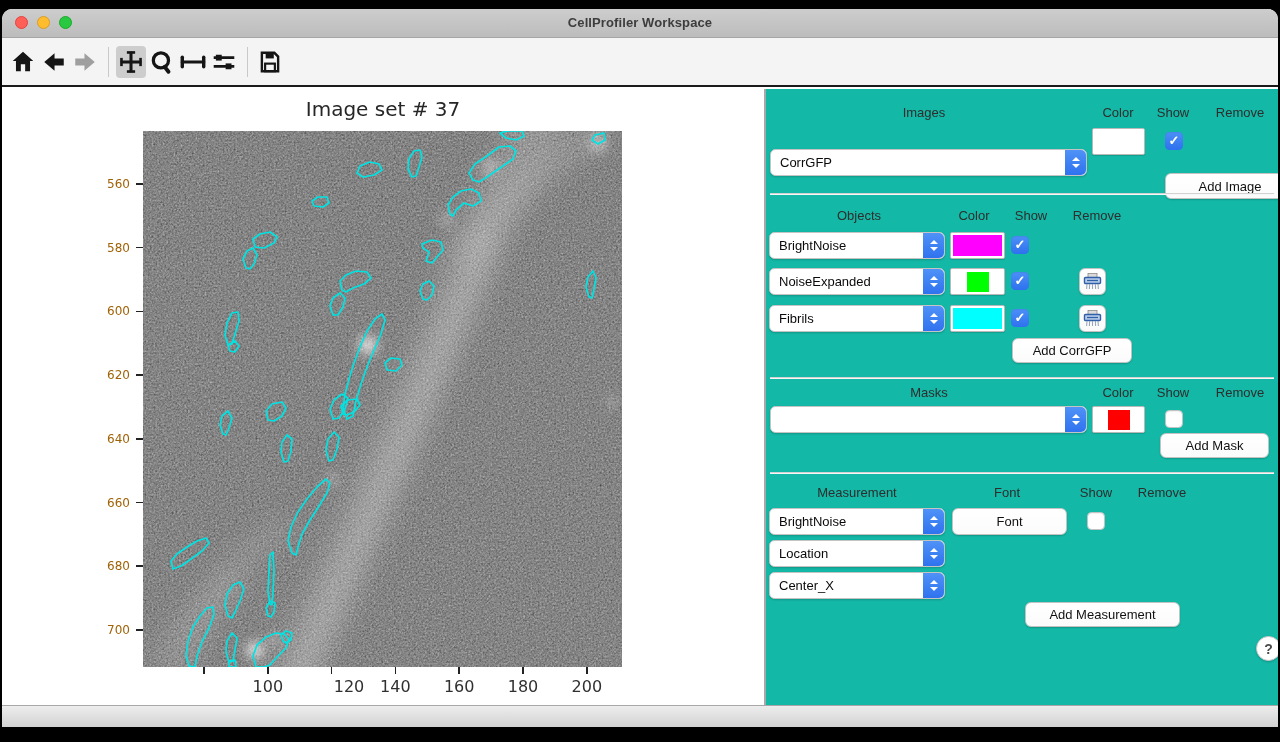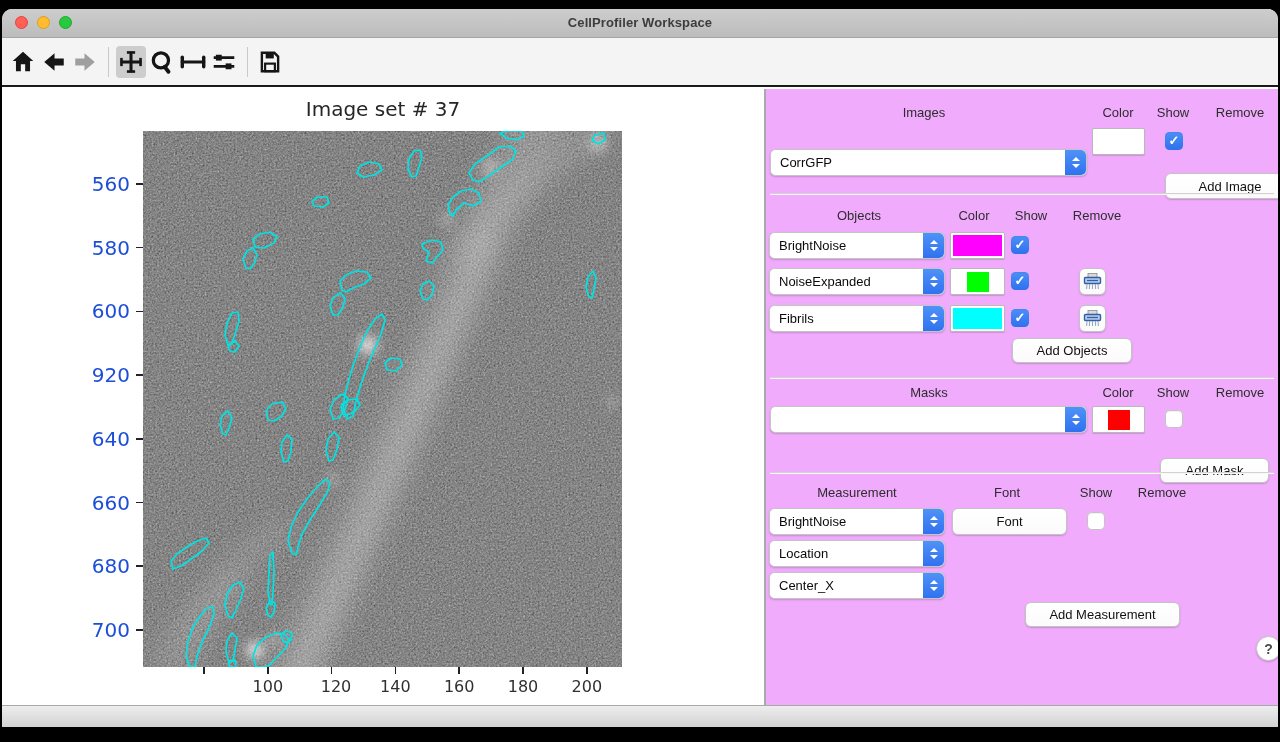--- a/index.html
+++ b/index.html
@@ -20,28 +20,28 @@
   
   .toolbar{position:absolute;left:0;top:29px;width:100%;height:49px;background:#f4f4f4;
            border-bottom:2px solid #1a1a1a;display:flex;align-items:center;padding-left:6px;box-sizing:border-box;}
   .tool{width:30px;height:32px;display:flex;align-items:center;justify-content:center;margin-right:1px;}
   .tool.active{background:#cdcdcd;border-radius:4px;}
   .tb-sep{width:1px;height:30px;background:#c9c9c9;margin:0 7px;}
   
   .content{position:absolute;left:0;top:80px;width:100%;height:616px;background:#fff;}
   .plot-panel{position:absolute;left:0;top:0;width:762px;height:616px;background:#ffffff;}
   .panel-divider{position:absolute;left:762px;top:0;width:2px;height:616px;background:#a9a9a9;}
-  .controls{position:absolute;left:764px;top:0;width:512px;height:616px;background:#f0abfc;}
+  .controls{position:absolute;left:764px;top:0;width:512px;height:616px;background:#14b8a6;}
   
   .plot-title{position:absolute;left:0;top:8px;width:762px;text-align:center;
               font-family:"DejaVu Sans",sans-serif;font-size:20px;color:#262626;}
   .plot-image{position:absolute;left:141px;top:42px;width:479px;height:536px;background:#232323;}
   .plot-image svg{display:block;width:479px;height:536px;}
   .ytick-label{position:absolute;left:58px;width:70px;text-align:right;height:20px;line-height:20px;
-               font-family:"DejaVu Sans",sans-serif;font-size:20px;color:#1d4ed8;}
+               font-family:"DejaVu Sans",sans-serif;font-size:12px;color:#a16207;}
   .xtick-label{position:absolute;top:588px;width:52px;text-align:center;height:20px;line-height:20px;
                font-family:"DejaVu Sans",sans-serif;font-size:16px;color:#303030;}
   .ytick-mark{position:absolute;width:7px;height:1.5px;background:#222;left:134px;}
   .xtick-mark{position:absolute;height:7px;width:1.5px;background:#222;top:578px;}
   
   .sec-label{position:absolute;font-size:13px;color:#2d2d2d;height:16px;line-height:16px;text-align:center;}
   .divider{position:absolute;left:4px;right:4px;height:1px;background:#d2d2d2;box-shadow:0 1px 0 #f7f7f7;}
   .dd{position:absolute;height:27px;background:#fff;border:0.5px solid #c4c4c4;border-radius:5.5px;
       box-shadow:0 1px 2px rgba(0,0,0,.18);box-sizing:border-box;display:flex;align-items:center;}
   .dd .dd-value{flex:1;padding-left:9px;font-size:13px;color:#0a0a0a;white-space:nowrap;overflow:hidden;}
@@ -232,37 +232,37 @@
         </svg>
       </div>
 
       <div id="y-axis">
           <div class="ytick-label" style="top: 85px;">560</div>
           <div class="ytick-mark" style="top: 94.25px;"></div>
           <div class="ytick-label" style="top: 148.7px;">580</div>
           <div class="ytick-mark" style="top: 157.95px;"></div>
           <div class="ytick-label" style="top: 212.4px;">600</div>
           <div class="ytick-mark" style="top: 221.65px;"></div>
-          <div class="ytick-label" style="top: 276.1px;">920</div>
+          <div class="ytick-label" style="top: 276.1px;">620</div>
           <div class="ytick-mark" style="top: 285.35px;"></div>
           <div class="ytick-label" style="top: 339.8px;">640</div>
           <div class="ytick-mark" style="top: 349.05px;"></div>
           <div class="ytick-label" style="top: 403.5px;">660</div>
           <div class="ytick-mark" style="top: 412.75px;"></div>
           <div class="ytick-label" style="top: 467.2px;">680</div>
           <div class="ytick-mark" style="top: 476.45px;"></div>
           <div class="ytick-label" style="top: 530.9px;">700</div>
           <div class="ytick-mark" style="top: 540.15px;"></div>
         </div>
       <div id="x-axis">
           <div class="xtick-label" style="left: 176px; margin-top: 44px;">80</div>
           <div class="xtick-mark" style="left: 201.25px;"></div>
           <div class="xtick-label" style="left: 239.8px;">100</div>
           <div class="xtick-mark" style="left: 265.05px;"></div>
-          <div class="xtick-label" style="left: 308px;">120</div>
+          <div class="xtick-label" style="left: 321px;">120</div>
           <div class="xtick-mark" style="left: 328.85px;"></div>
           <div class="xtick-label" style="left: 367.4px;">140</div>
           <div class="xtick-mark" style="left: 392.65px;"></div>
           <div class="xtick-label" style="left: 431.2px;">160</div>
           <div class="xtick-mark" style="left: 456.45px;"></div>
           <div class="xtick-label" style="left: 495px;">180</div>
           <div class="xtick-mark" style="left: 520.25px;"></div>
           <div class="xtick-label" style="left: 558.8px;">200</div>
           <div class="xtick-mark" style="left: 584.05px;"></div>
         </div>
@@ -353,41 +353,41 @@
           <line x1="4" y1="7.5" x2="15" y2="7.5" stroke="#2f5fa8" stroke-width="1.3"></line>
           <g stroke="#9aa7bb" stroke-width="1.1">
             <path d="M4,11 L3.6,16"></path>
               <path d="M6.6,11 L6.4,16"></path>
               <path d="M9.5,11 L9.5,16"></path>
             <path d="M12.4,11 L12.6,16"></path>
               <path d="M15,11 L15.4,16"></path>
           </g>
         </svg>
       </div>
-      <button class="btn" style="left:246px;top:249px;width:120px;height:25px;">Add Objects</button>
+      <button class="btn" style="left:246px;top:249px;width:120px;height:25px;">Add CorrGFP</button>
 
       <div class="divider" style="top:288px;"></div>
 
       <div class="sec-label" style="left:93px;top:296px;width:140px;">Masks</div>
       <div class="sec-label" style="left:316px;top:296px;width:72px;">Color</div>
       <div class="sec-label" style="left:381px;top:296px;width:52px;">Show</div>
       <div class="sec-label" style="left:438px;top:296px;width:72px;">Remove</div>
 
       <div class="dd" style="left:4px;top:317px;width:317px;">
         <div class="dd-value"></div>
         <div class="stepper">
             <div class="chev-up"></div>
             <div class="chev-down"></div>
           </div>
       </div>
       <div class="swatch" style="left:326px;top:317px;width:53px;height:27px;">
         <div class="fill-small" style="background: rgb(255, 0, 0);"></div>
       </div>
       <div class="checkbox" style="left:399px;top:321px;"></div>
-      <button class="btn" style="left:394px;top:369px;width:109px;height:25px;">Add Mask</button>
+      <button class="btn" style="left:394px;top:344px;width:109px;height:25px;">Add Mask</button>
 
       <div class="divider" style="top:383px;"></div>
 
       <div class="sec-label" style="left:21px;top:396px;width:140px;">Measurement</div>
       <div class="sec-label" style="left:206px;top:396px;width:70px;">Font</div>
       <div class="sec-label" style="left:304px;top:396px;width:52px;">Show</div>
       <div class="sec-label" style="left:360px;top:396px;width:72px;">Remove</div>
 
       <div class="dd" style="left:3px;top:419px;width:176px;">
         <div class="dd-value">BrightNoise</div>

